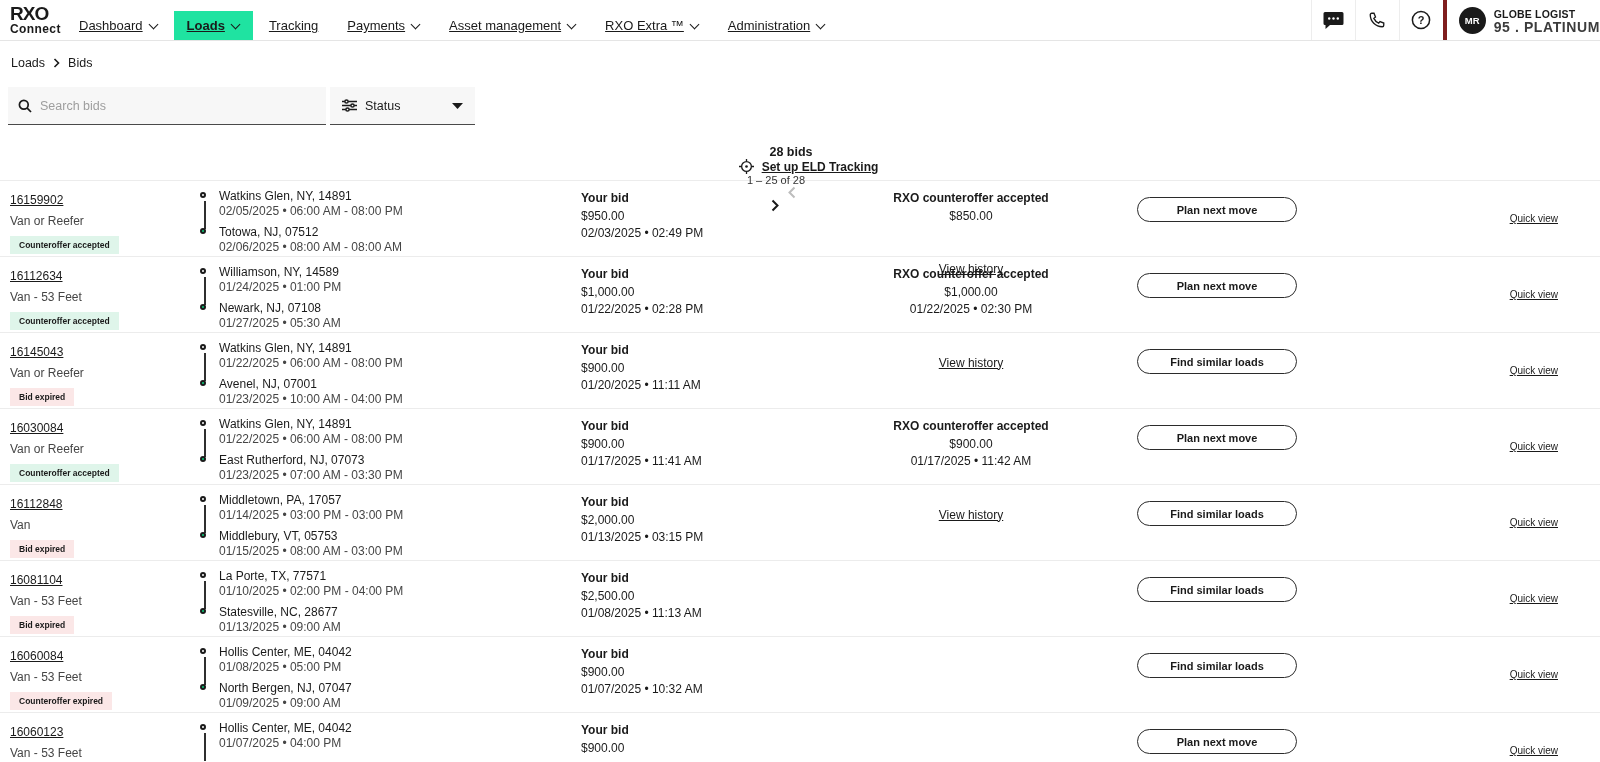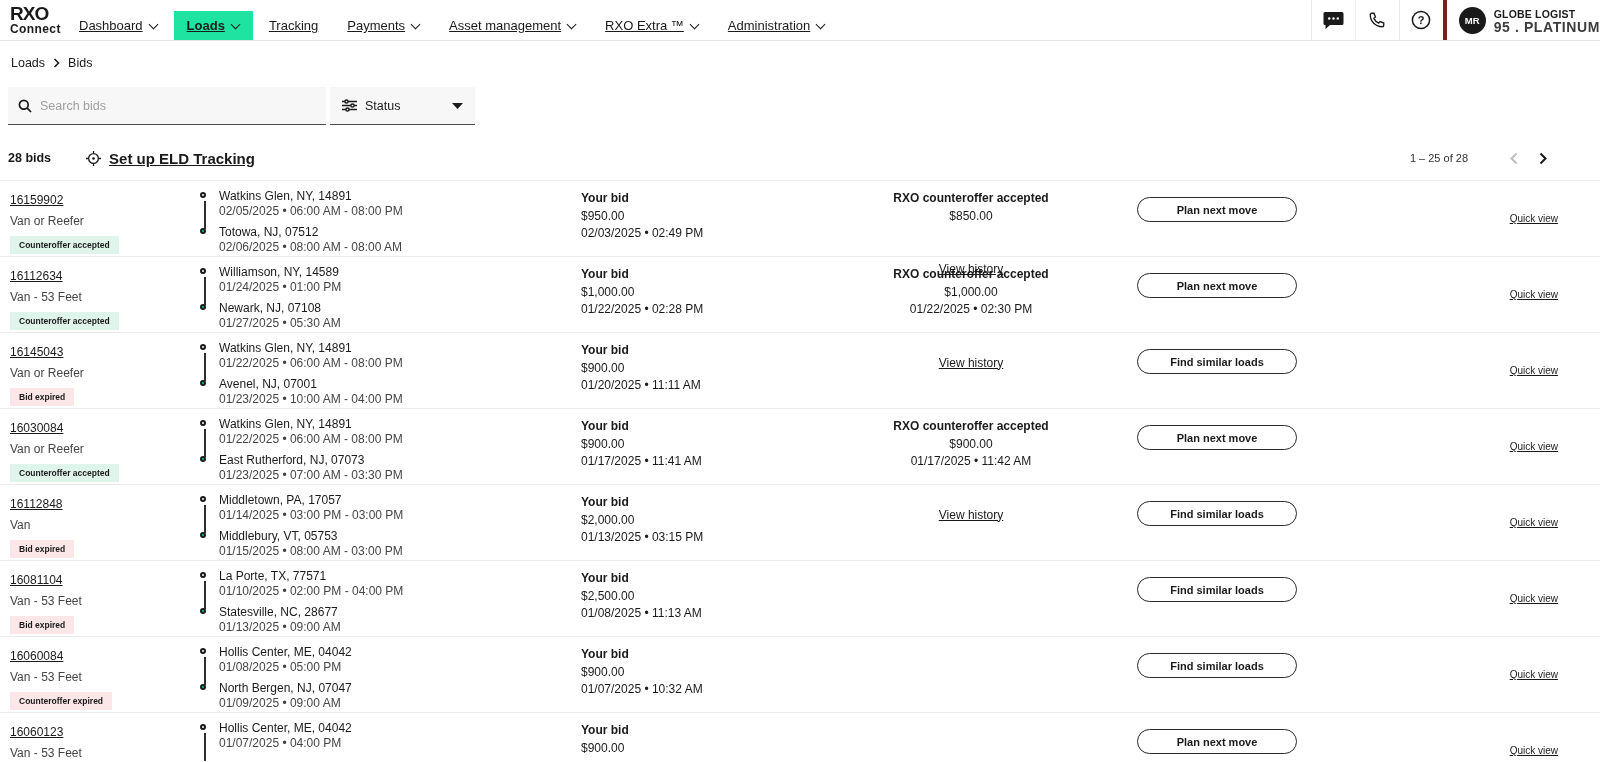--- a/index.html
+++ b/index.html
@@ -41,24 +41,24 @@
   .filter-row{display:flex;gap:4px;margin:9px 8px 0 8px;}
   .search-box{width:318px;height:38px;background:var(--input-bg);border-bottom:1px solid #4A4A4A;
     display:flex;align-items:center;padding:0 10px;gap:8px;}
   .search-box input{border:none;outline:none;background:transparent;font-size:12.5px;width:100%;
     font-family:"Liberation Sans", sans-serif;color:var(--text-primary);}
   .search-box input::placeholder{color:#9E9E9E;}
   .status-box{width:145px;height:38px;background:var(--input-bg);border-bottom:1px solid #4A4A4A;
     display:flex;align-items:center;padding:0 12px;gap:8px;font-size:12.5px;cursor:pointer;}
   .status-box .spacer{flex:1;}
   
-  .toolbar{display:flex;align-items:center;margin:20px 0 0 0;padding:0 10px 0 8px;height:26px;}
+  .toolbar{display:flex;align-items:center;margin:20px 16px 0 0;padding:0 10px 0 8px;height:26px;flex-direction:column;}
   .bid-count{font-size:12.5px;font-weight:bold;}
   .eld{display:flex;align-items:center;gap:8px;margin-left:35px;cursor:pointer;}
-  .eld-link{font-size:15px;font-weight:bold;text-decoration:underline;}
+  .eld-link{font-size:12px;font-weight:bold;text-decoration:underline;}
   .toolbar .grow{flex:1;}
   .page-info{font-size:11px;color:#333;margin-right:30px;}
   .pg-btn{width:30px;height:22px;display:flex;align-items:center;justify-content:center;cursor:pointer;}
   .pg-btn.right{margin-right:32px;}
   
   .bids-list{margin-top:9px;}
   .bid-row{display:flex;border-top:1px solid var(--divider);height:76px;padding-left:10px;}
   .col-load{width:190px;padding-top:9px;}
   .load-id{font-size:12px;text-decoration:underline;cursor:pointer;display:inline-block;}
   .equipment{font-size:12px;color:var(--text-secondary);margin-top:6px;}

